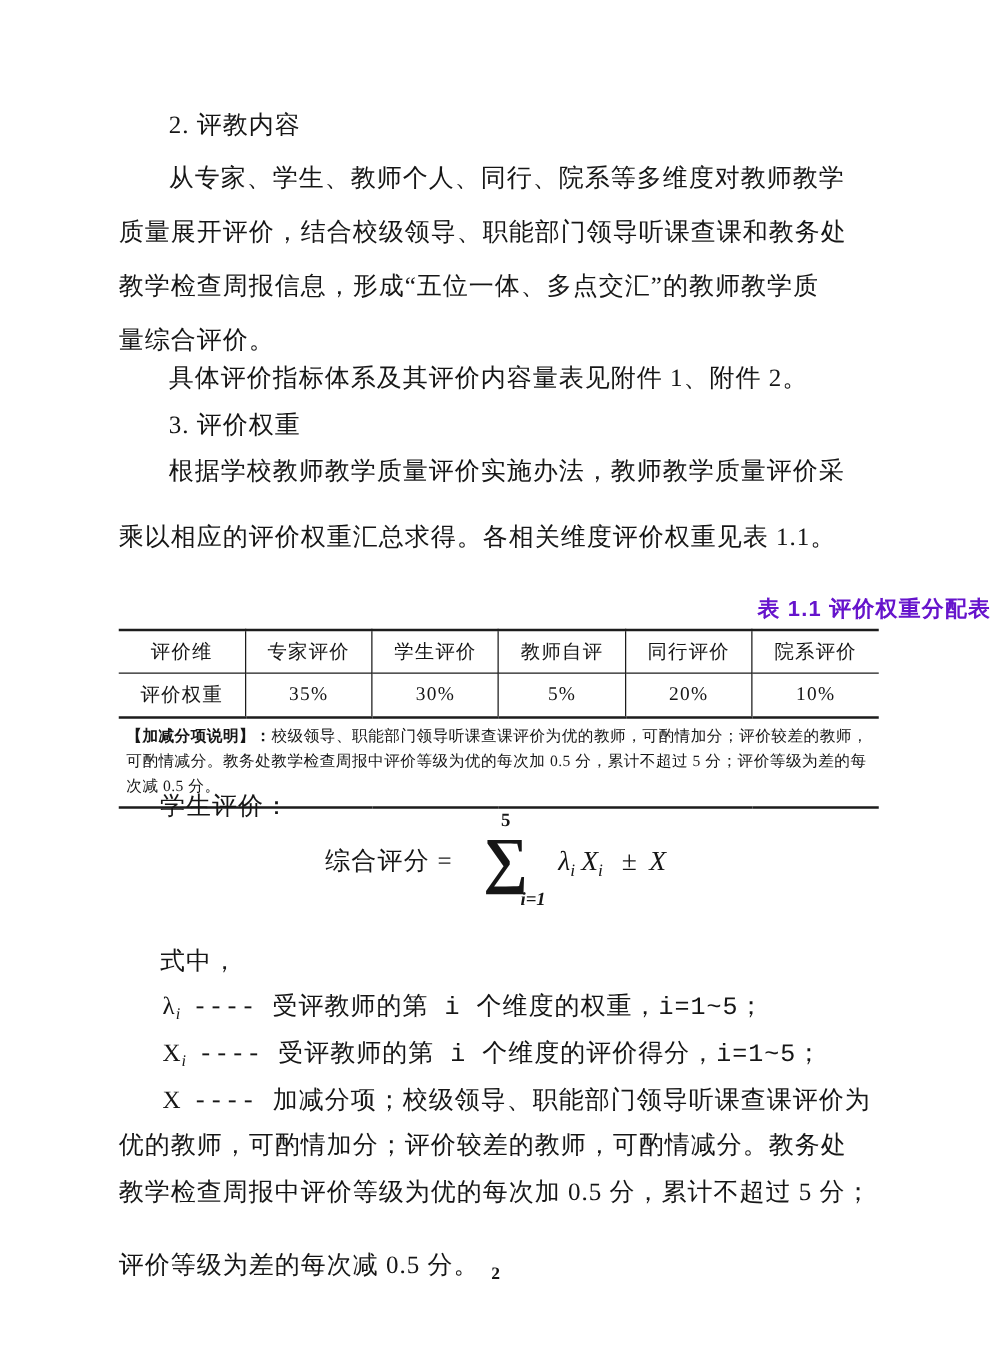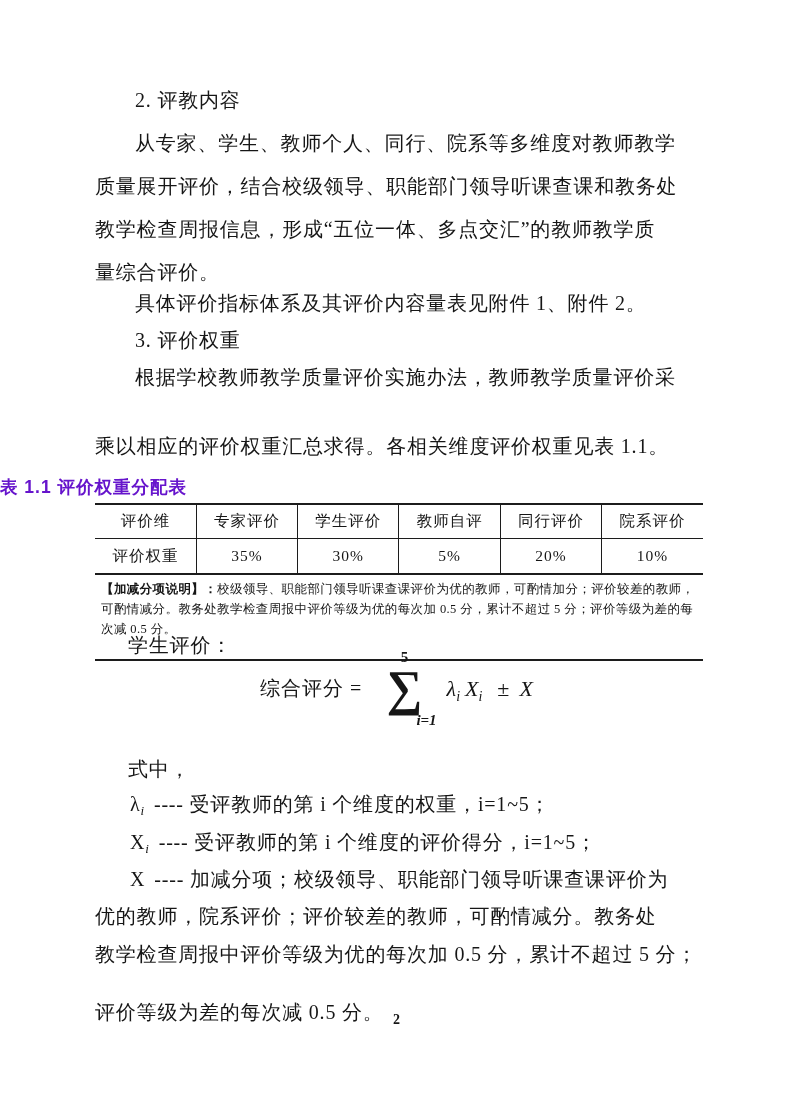--- a/index.html
+++ b/index.html
@@ -4,57 +4,57 @@
 <style>
   html,body{margin:0;padding:0;background:#ffffff;}
   .page{
     position:relative;width:793px;height:1096px;background:#ffffff;overflow:hidden;
     font-family:"Liberation Serif","DejaVu Serif",serif;color:#161616;
   }
   .tline{
     position:absolute;white-space:nowrap;font-size:20px;letter-spacing:0.8px;line-height:1.2;
   }
   .table-title{
-    position:absolute;left:0;right:0;text-align:left;
+    position:absolute;left:0;right:0;text-align:right;
     font-family:"Liberation Sans","DejaVu Sans",sans-serif;
     font-weight:bold;font-size:17.5px;color:#6614CC;letter-spacing:1px;
   }
   table.weights{
     position:absolute;left:95px;top:503px;width:608px;
     border-collapse:collapse;table-layout:fixed;
     border-top:2px solid #1c1c1c;border-bottom:2px solid #1c1c1c;
   }
   table.weights td{
     border-left:1px solid #1c1c1c;border-right:1px solid #1c1c1c;
     text-align:center;vertical-align:middle;
     font-size:15.5px;letter-spacing:1px;padding:0;
   }
   table.weights td:first-child{border-left:none;}
   table.weights td:last-child{border-right:none;}
   tr.hdr td{height:33px;border-bottom:1px solid #1c1c1c;}
   tr.datar td{height:34px;border-bottom:2px solid #1c1c1c;}
-  tr.noterow td{border:none;text-align:left;padding:4px 6px 20px 6px;}
+  tr.noterow td{border:none;text-align:left;padding:4px 6px 6px 6px;}
   .note-text{font-size:12.5px;line-height:1.6;letter-spacing:0.4px;white-space:normal;}
   .note-label{font-weight:bold;}
   .formula-row{
     position:absolute;left:0;right:0;top:650px;
     display:flex;justify-content:center;align-items:center;gap:8px;
   }
   .f-lhs{font-size:20px;letter-spacing:1px;}
   .sum-stack{display:flex;flex-direction:column;align-items:center;line-height:1;margin:0 2px;}
   .sum-upper{font-size:15px;font-weight:600;margin-bottom:2px;}
   .sigma{font-size:50px;font-weight:600;line-height:0.85;}
   .sum-lower{font-size:15px;font-weight:600;font-style:italic;margin-top:3px;margin-left:44px;}
   .f-terms{font-size:22px;font-style:italic;display:flex;align-items:baseline;}
   .f-terms .ssub{font-size:14px;vertical-align:sub;position:relative;top:5px;margin-right:5px;}
   .f-pm{font-style:normal;margin:0 10px;}
   .def-line{position:absolute;white-space:nowrap;font-size:20px;letter-spacing:0.8px;}
   .def-sym{font-size:20px;}
   .def-sub{font-size:13px;font-style:italic;position:relative;top:4px;}
-  .def-rest{margin-left:9px;}
+  .def-rest{margin-left:9px;font-family:Liberation Mono, monospace;}
   .page-number{
     position:absolute;left:0;right:0;top:1012px;text-align:center;
     font-size:14px;font-weight:bold;letter-spacing:0;
   }
 </style>
 </head>
 <body>
 
 <div class="page">
 
@@ -63,21 +63,21 @@
   <div class="tline" style="left:135px;top:131px">从专家、学生、教师个人、同行、院系等多维度对教师教学</div>
   <div class="tline" style="left:95px;top:174px">质量展开评价，结合校级领导、职能部门领导听课查课和教务处</div>
   <div class="tline" style="left:95px;top:217px">教学检查周报信息，形成“五位一体、多点交汇”的教师教学质</div>
   <div class="tline" style="left:95px;top:260px">量综合评价。</div>
 
   <div class="tline" style="left:135px;top:291px">具体评价指标体系及其评价内容量表见附件 1、附件 2。</div>
 
   <div class="tline" style="left:135px;top:328px">3. 评价权重</div>
 
   <div class="tline" style="left:135px;top:365px">根据学校教师教学质量评价实施办法，教师教学质量评价采</div>
-  <div class="tline" style="left:95px;top:434px">乘以相应的评价权重汇总求得。各相关维度评价权重见表 1.1。</div>
+  <div class="tline" style="left:95px;top:418px">乘以相应的评价权重汇总求得。各相关维度评价权重见表 1.1。</div>
 
   <div class="table-title" style="top:475px">表 1.1  评价权重分配表</div>
 
   <table class="weights">
     <tbody>
       <tr class="hdr">
         <td>评价维</td>
         <td>专家评价</td>
         <td>学生评价</td>
         <td>教师自评</td>
@@ -124,19 +124,19 @@
   <div class="def-line" style="left:130px;top:791px">
     <span class="def-sym">λ</span><span class="def-sub">i</span><span class="def-rest">---- 受评教师的第 i 个维度的权重，i=1~5；</span>
   </div>
   <div class="def-line" style="left:130px;top:829px">
     <span class="def-sym">X</span><span class="def-sub">i</span><span class="def-rest">---- 受评教师的第 i 个维度的评价得分，i=1~5；</span>
   </div>
   <div class="def-line" style="left:130px;top:866px">
     <span class="def-sym">X</span><span class="def-sub"></span><span class="def-rest">---- 加减分项；校级领导、职能部门领导听课查课评价为</span>
   </div>
 
-  <div class="tline" style="left:95px;top:904px">优的教师，院系评价；评价较差的教师，可酌情减分。教务处</div>
+  <div class="tline" style="left:95px;top:904px">优的教师，可酌情加分；评价较差的教师，可酌情减分。教务处</div>
   <div class="tline" style="left:95px;top:942px">教学检查周报中评价等级为优的每次加 0.5 分，累计不超过 5 分；</div>
   <div class="tline" style="left:95px;top:1000px">评价等级为差的每次减 0.5 分。</div>
 
   <div class="page-number">2</div>
 
 </div>
 
 </body></html>

